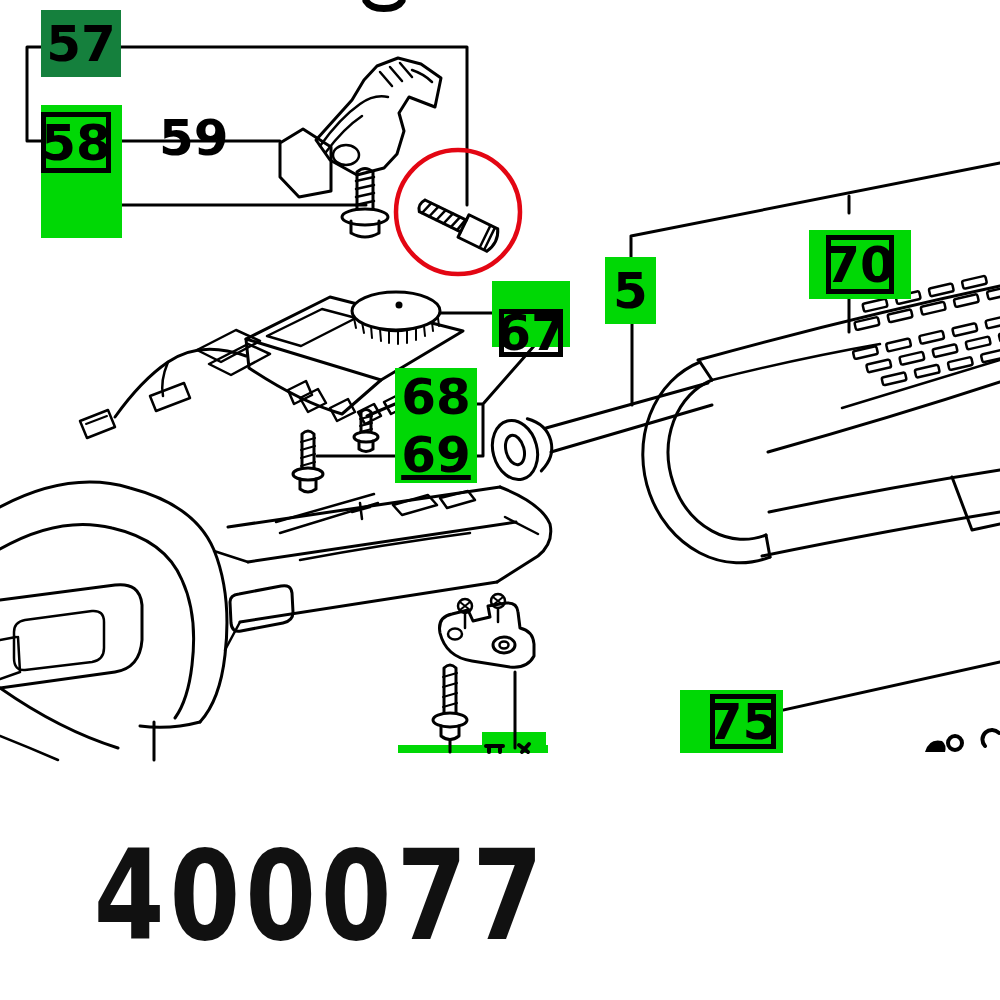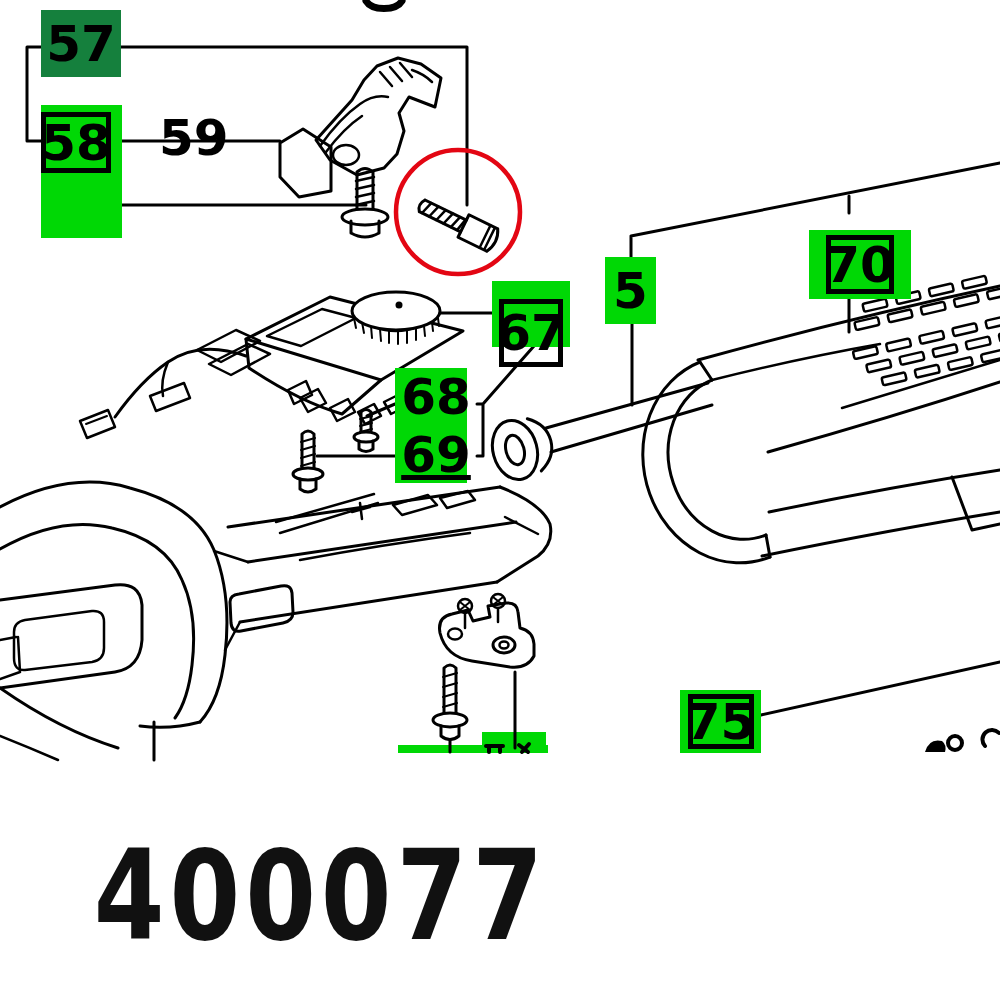--- a/index.html
+++ b/index.html
@@ -10,28 +10,28 @@
        font:700 50px "DejaVu Sans","Liberation Sans",sans-serif;color:#000;line-height:1;}
   .red{background:#15803d;}
   .green{background:#00d805;}
   .bordbox{border:5px solid #000;display:flex;align-items:center;justify-content:center;box-sizing:border-box;}
   #lbl-57{left:41px;top:10px;width:80px;height:67px;}
   #grp-58-59{left:41px;top:105px;width:81px;height:133px;display:flex;z-index:2;position:absolute;}
   #lbl-58{width:81px;height:67px;}
   #lbl-58 .bordbox{width:70px;height:61px;margin-top:8px;}
   #lbl-59{width:81px;height:66px;}
   #lbl-67{left:492px;top:281px;width:78px;height:66px;}
-  #lbl-67 .bordbox{width:64px;height:68px;margin-top:38px;}
-  #grp-68-69{left:395px;top:368px;width:72px;height:115px;display:flex;flex-direction:column;z-index:2;position:absolute;}
+  #lbl-67 .bordbox{width:64px;height:48px;margin-top:38px;}
+  #grp-68-69{left:395px;top:368px;width:82px;height:115px;display:flex;flex-direction:column;z-index:2;position:absolute;}
   #lbl-68{width:82px;height:58px;}
   #lbl-69{width:82px;height:57px;}
   #lbl-5{left:605px;top:257px;width:51px;height:67px;}
   #lbl-70{left:809px;top:213px;width:102px;height:69px;margin-top:17px;}
   #lbl-70 .bordbox{width:68px;height:59px;}
-  #lbl-75{left:680px;top:690px;width:81px;height:63px;}
+  #lbl-75{left:680px;top:690px;width:81px;height:63px;padding-left:22px;}
   #lbl-75 .bordbox{width:66px;height:55px;}
   #footer-number{position:absolute;left:0;right:0;top:824px;z-index:2;text-align:left;
       margin-left:44px;font-weight:700;font-size:124px;color:#111;letter-spacing:6px;}
   #footer-number span{display:inline-block;transform:scaleX(0.82);}
 </style>
 </head>
 <body>
 
 <div id="page">
 

